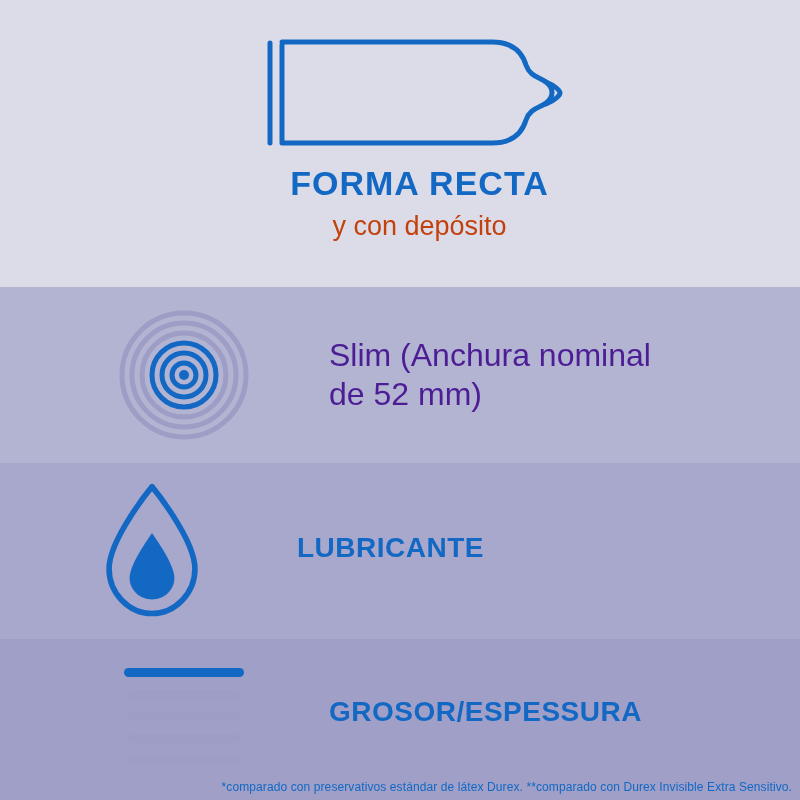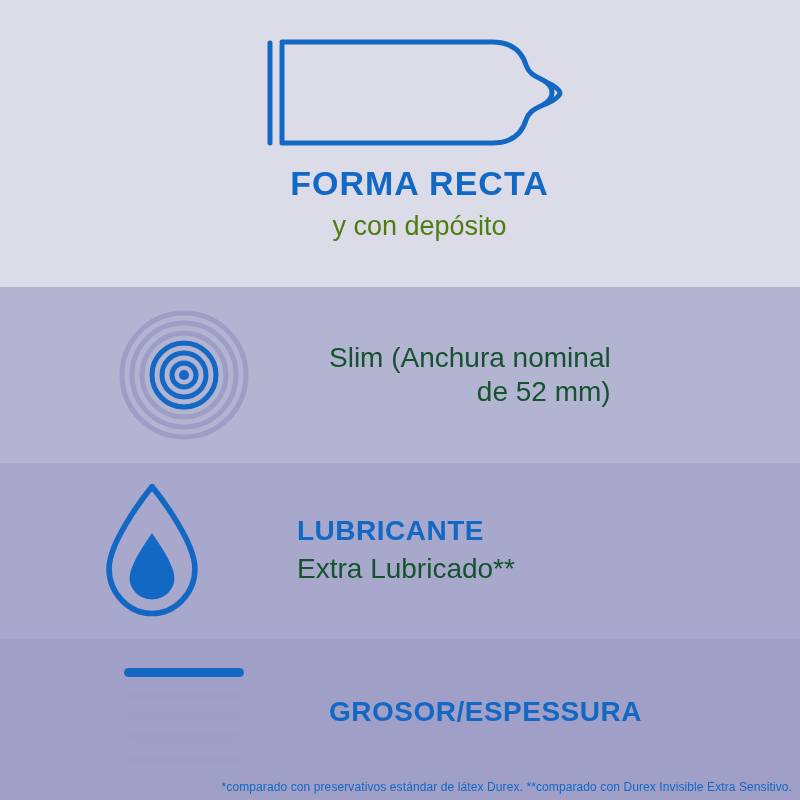--- a/index.html
+++ b/index.html
@@ -59,21 +59,21 @@
     font-size: 34px;
     font-weight: bold;
     letter-spacing: 1px;
     color: #1268c3;
     text-align: center;
     line-height: 1;
   }
   .hero-sub {
     margin-top: 12px;
     font-size: 27px;
-    color: #4d7c0f;
+    color: #c2410c;
     text-align: center;
     line-height: 1.1;
     font-weight: normal;
   }
   
   .row-icon {
     width: 290px;
     min-width: 290px;
     display: flex;
     align-items: center;
@@ -86,25 +86,24 @@
   }
   .row-title {
     font-size: 28px;
     font-weight: bold;
     color: #1268c3;
     letter-spacing: 0.5px;
     line-height: 1.05;
     margin-bottom: 6px;
   }
   .row-desc {
-    font-size: 28px;
-    color: #14532d;
+    font-size: 32px;
+    color: #4c1d95;
     line-height: 1.22;
     font-weight: normal;
-    text-align: right;
   }
   .band-4 .row-text {
     margin-top: -10px;
     gap: 34px;
   }
   .footnote {
     position: absolute;
     right: 8px;
     bottom: 6px;
     font-size: 12px;
@@ -160,21 +159,20 @@
 
   <div class="band band-3">
     <div class="row-icon">
       <svg viewBox="0 0 120 150" width="112" height="140" xmlns="http://www.w3.org/2000/svg">
         <path d="M60 6 C60 6 14 62 14 94 C14 120 35 142 60 142 C85 142 106 120 106 94 C106 62 60 6 60 6 Z" fill="none" stroke="#1268c3" stroke-width="6" stroke-linejoin="round"></path>
         <path d="M60 56 C60 56 36 88 36 104 C36 117 47 127 60 127 C73 127 84 117 84 104 C84 88 60 56 60 56 Z" fill="#1268c3"></path>
       </svg>
     </div>
     <div class="row-text">
       <div class="row-title">LUBRICANTE</div>
-      <div class="row-desc" style="white-space:pre-line">Extra Lubricado**</div>
     </div>
   </div>
 
   <div class="band band-4">
     <div class="row-icon">
       <svg viewBox="0 0 140 120" width="140" height="120" xmlns="http://www.w3.org/2000/svg">
         <g fill="#1268c3">
           <rect x="10" y="8" width="120" height="9" rx="4.5"></rect>
           <rect x="14" y="30" width="112" height="9" rx="4.5" fill="#9d9dc6"></rect>
           <rect x="14" y="52" width="112" height="9" rx="4.5" fill="#9d9dc6"></rect>

